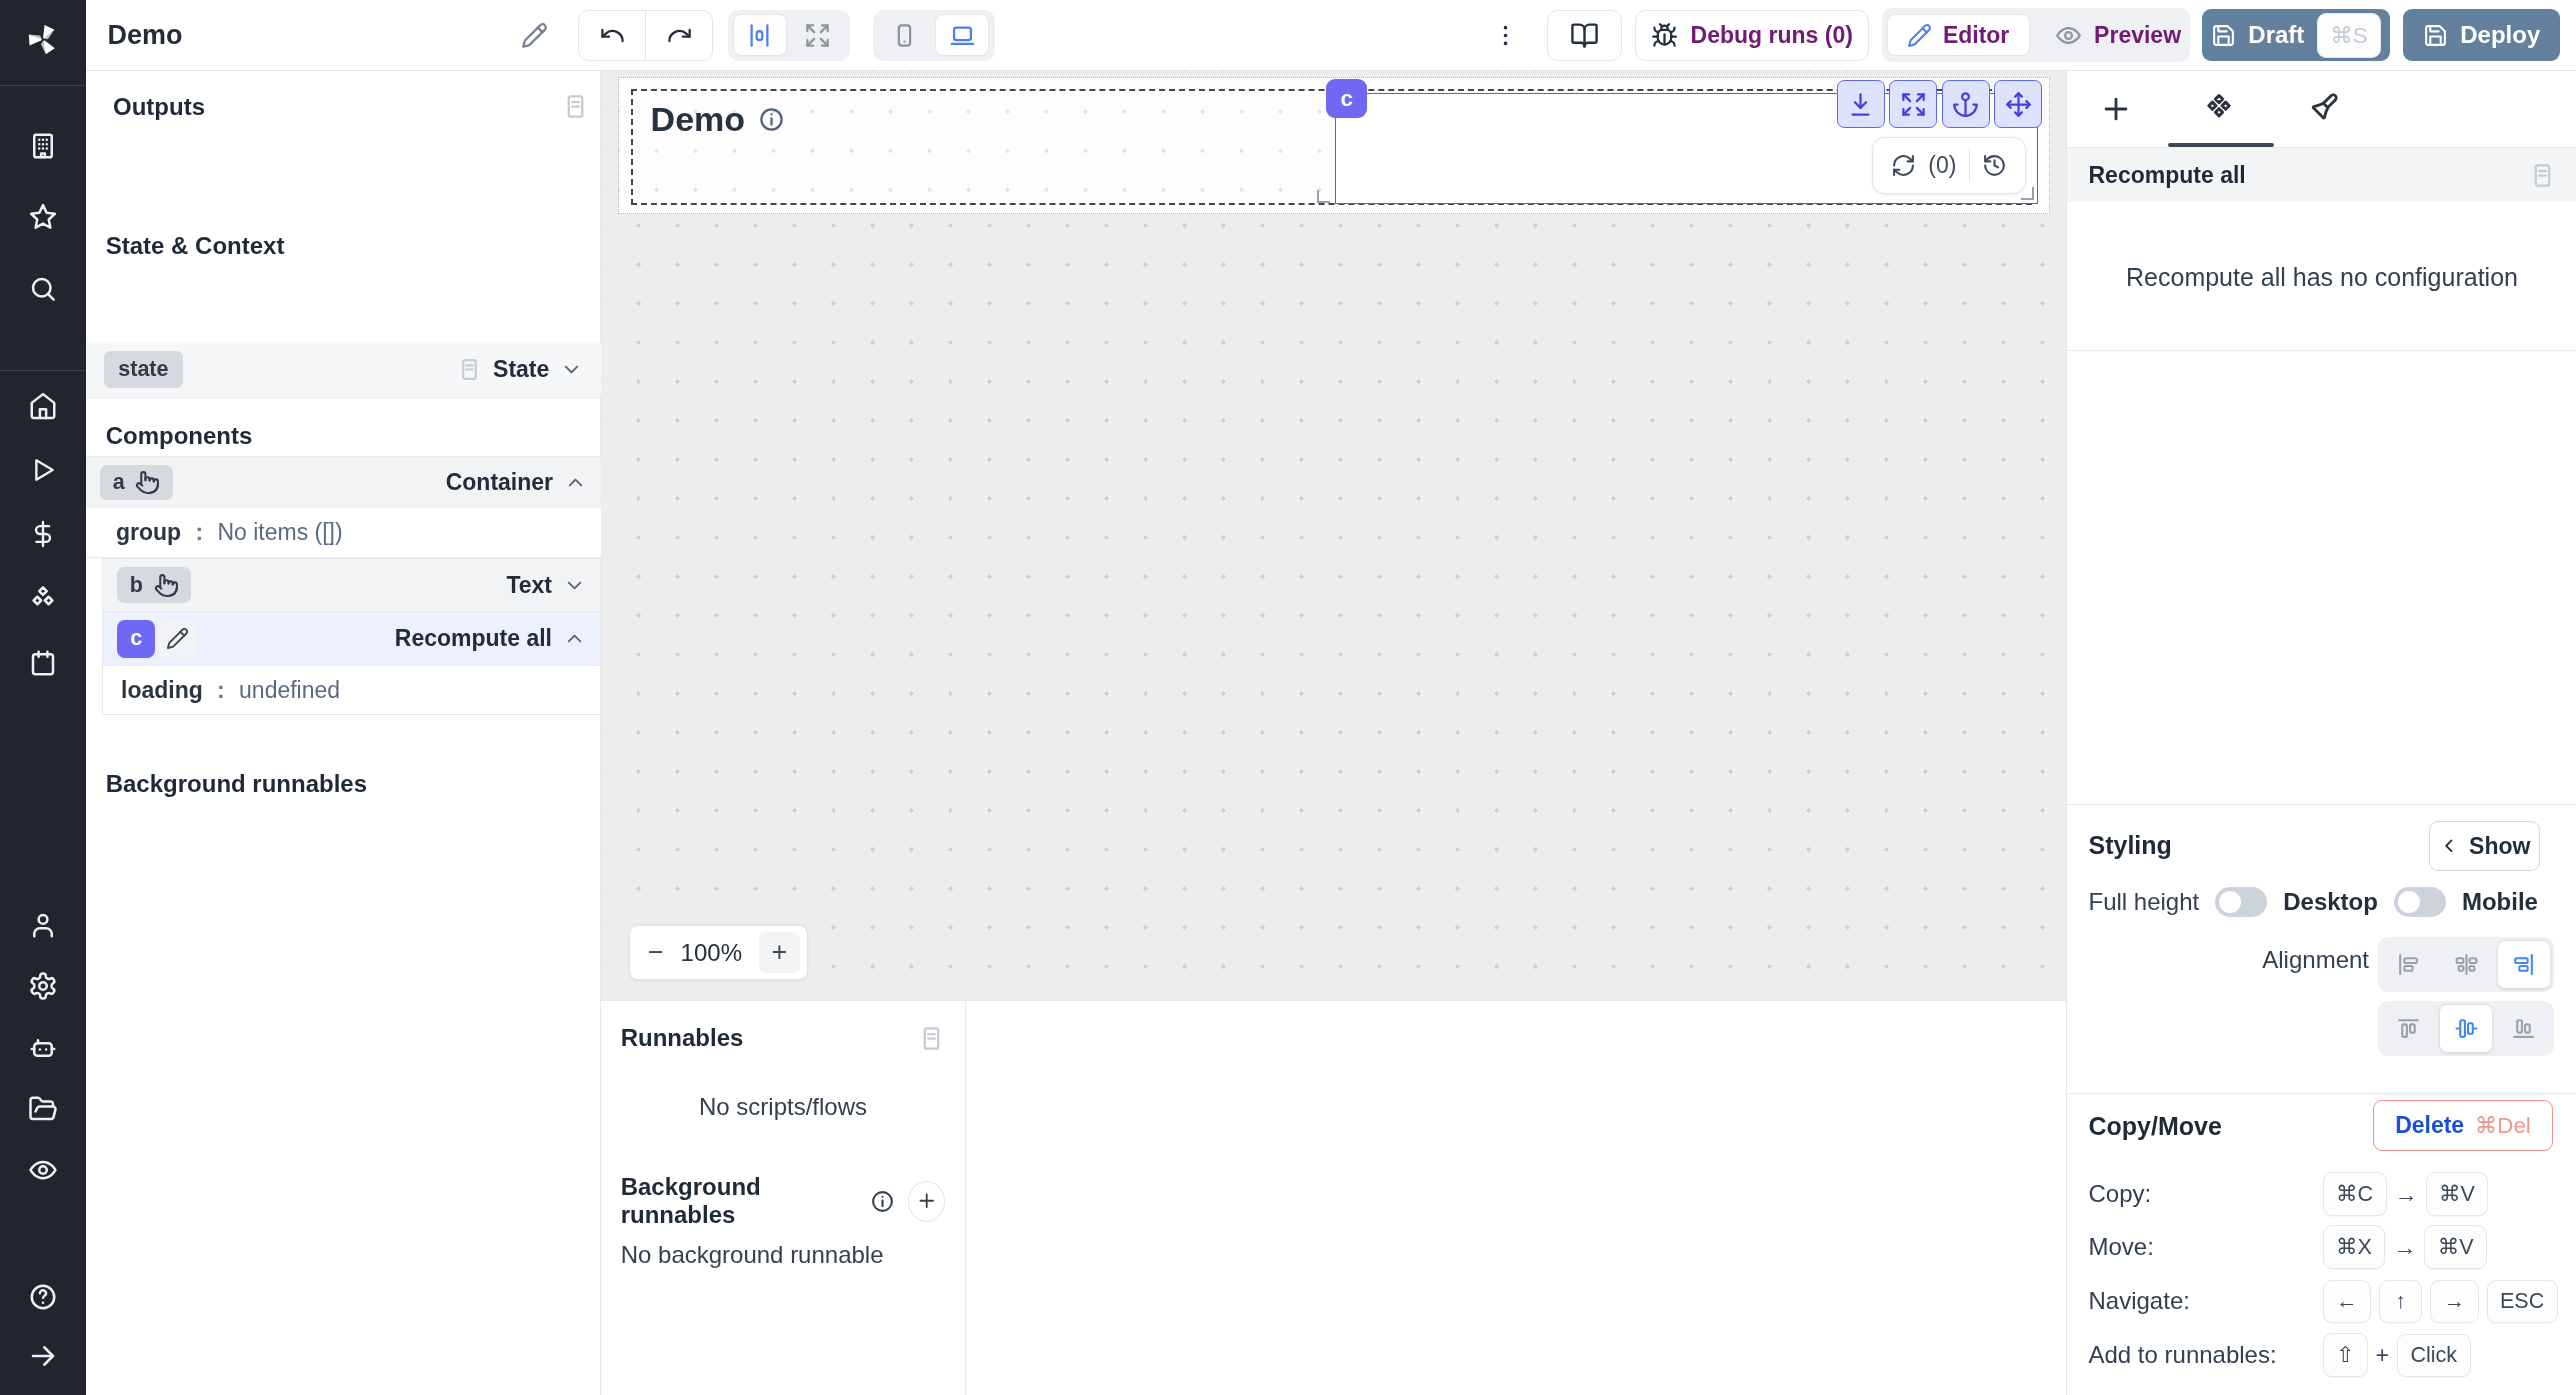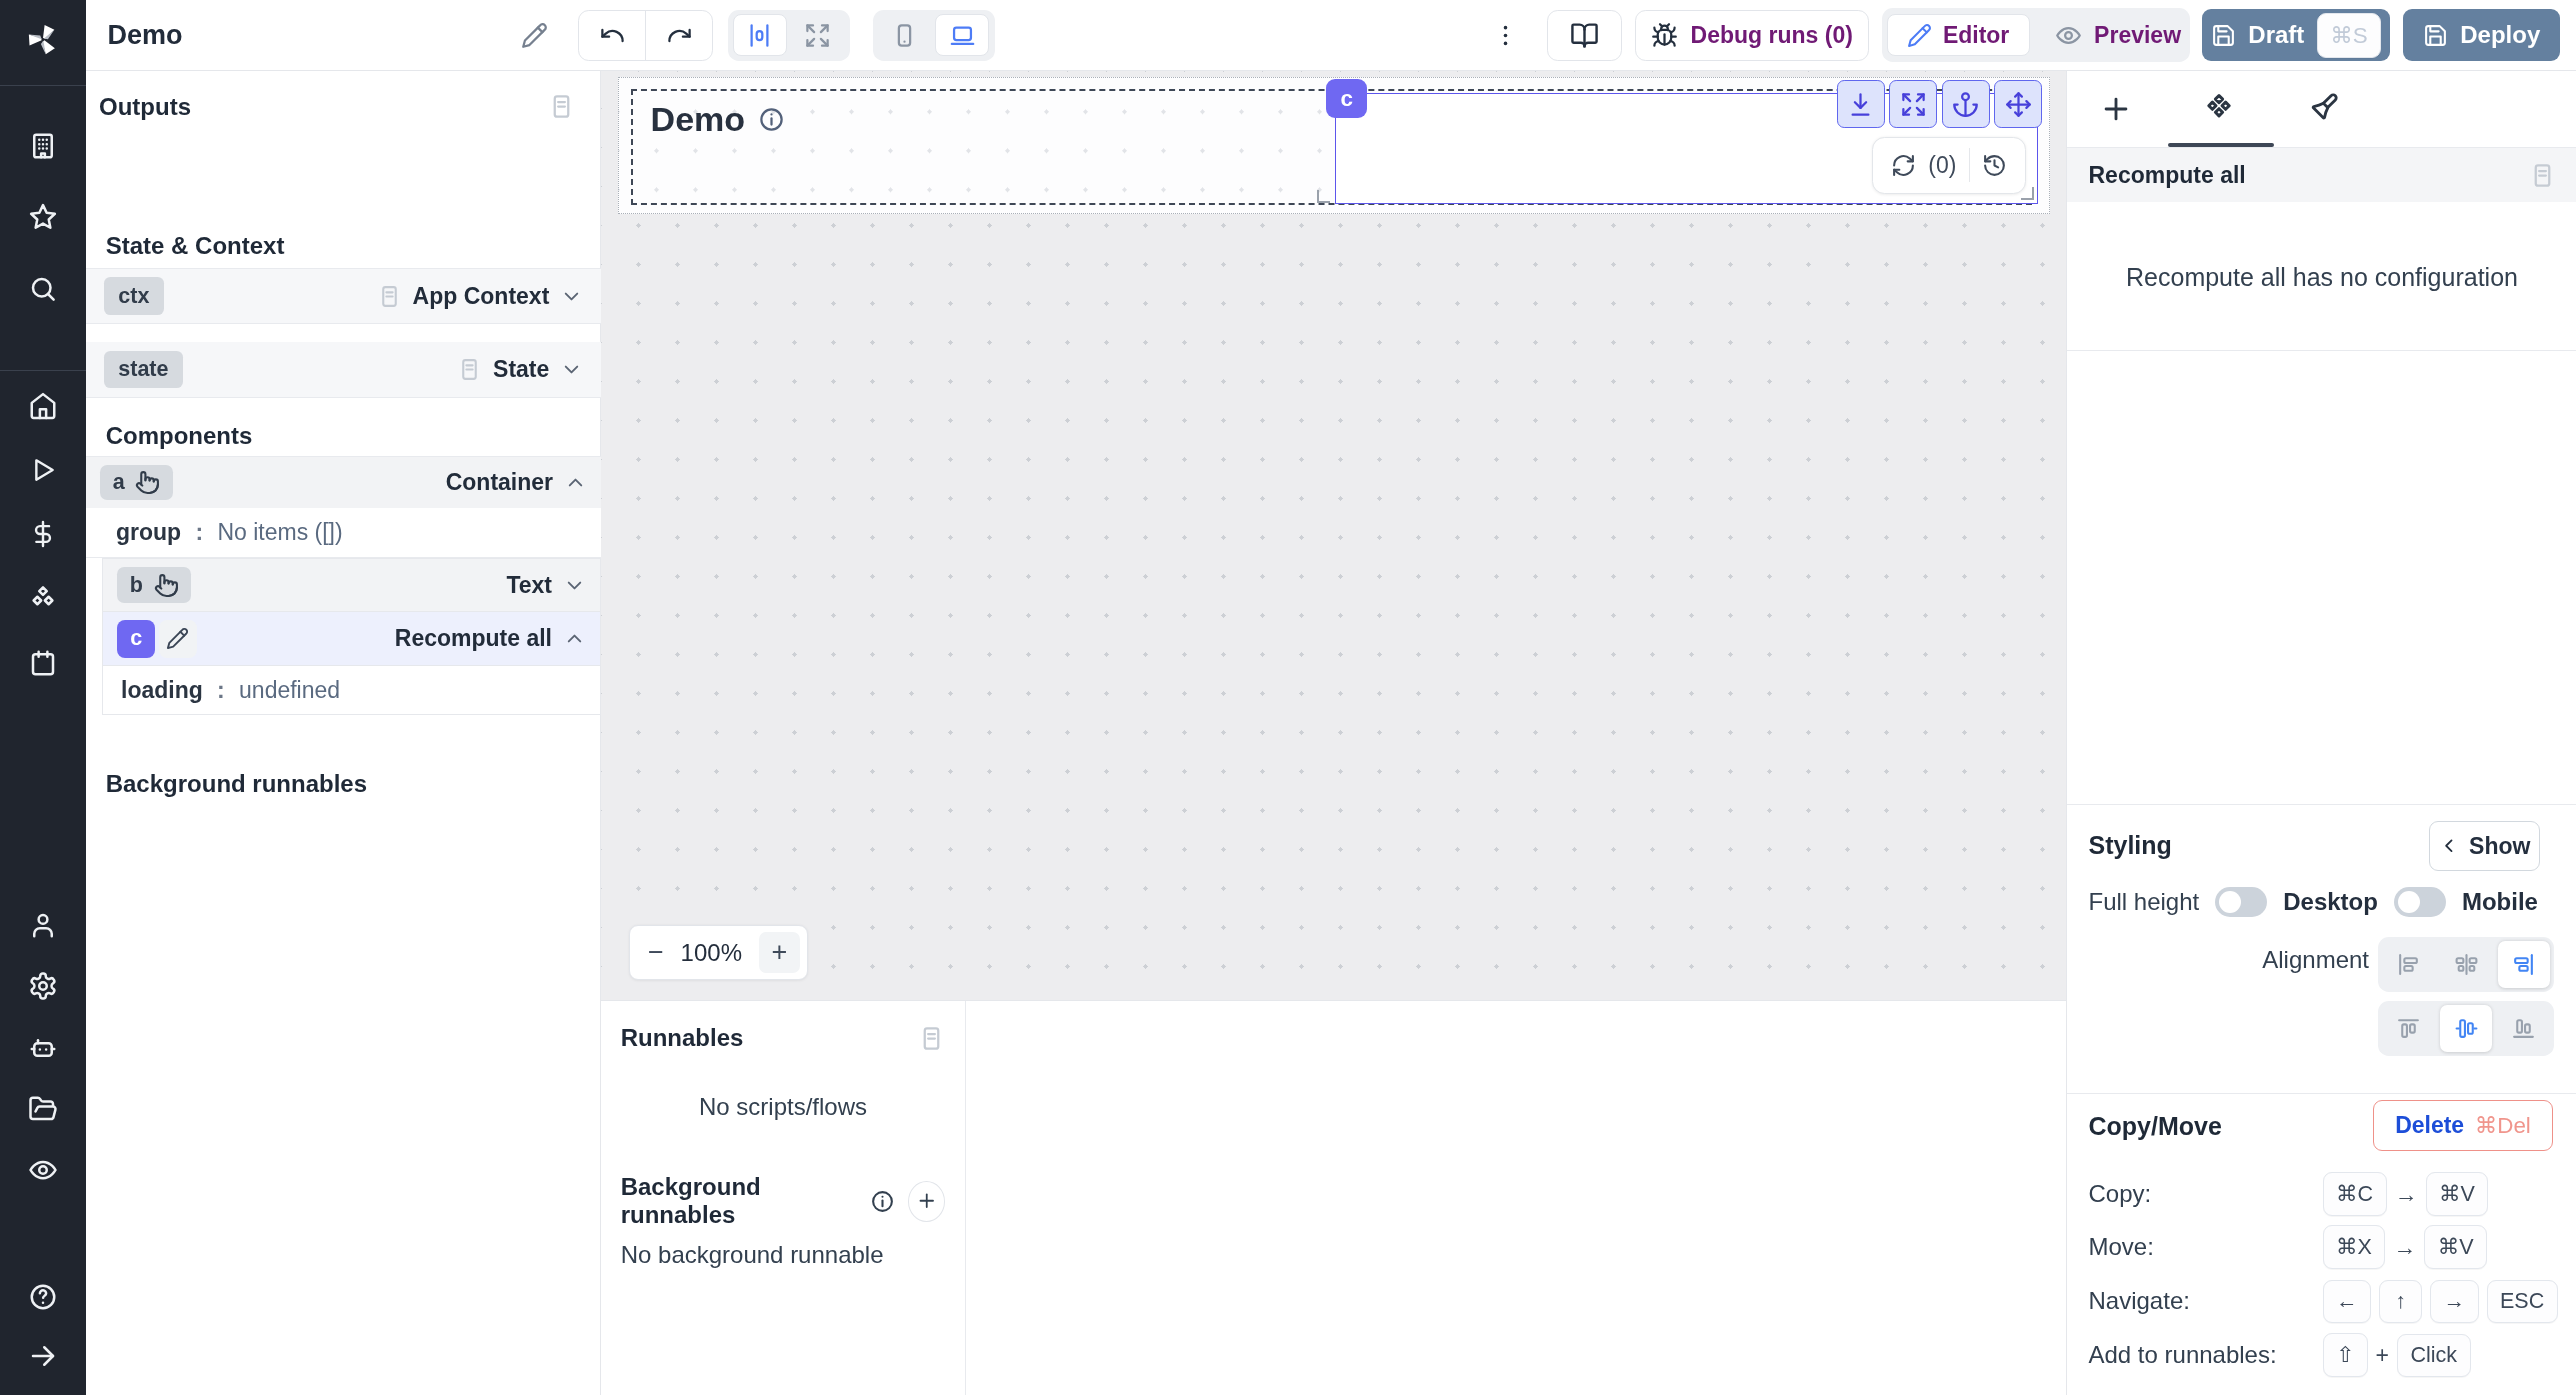--- a/index.html
+++ b/index.html
@@ -353,50 +353,32 @@
     <svg class="ic" width="25" height="25" viewBox="0 0 24 24">
         <path d="M19 21H5a2 2 0 0 1-2-2V5a2 2 0 0 1 2-2h11l5 5v11a2 2 0 0 1-2 2z"></path>
         <polyline points="17 21 17 13 7 13 7 21"></polyline>
         <polyline points="7 3 7 8 15 8"></polyline>
       </svg>
     <span class="lab">Deploy</span>
   </div>
 </div>
 
 <div id="left-panel">
-  <div class="abs" style="left:13px; top:21.5px; width:476px; display:flex; align-items:center;">
+  <div class="abs" style="left:27px; top:21.5px; width:476px; display:flex; align-items:center;">
     <span class="lp-h">Outputs</span>
     <span class="doc-ic" style="margin-left:auto;">
       <svg class="ic" width="27" height="27" viewBox="0 0 24 24">
           <rect x="6" y="3" width="12" height="18" rx="2"></rect>
           <line x1="9" y1="8" x2="15" y2="8"></line>
           <line x1="9" y1="12" x2="15" y2="12"></line>
         </svg>
     </span>
   </div>
   <span class="lp-h abs" style="left:19.7px; top:161px;">State &amp; Context</span>
 
-  <div class="lp-row" style="top:197px; height:56px;">
-    <span class="badge">ctx</span>
-    <span class="row-right">
-      <span class="doc-ic">
-          <svg class="ic" width="25" height="25" viewBox="0 0 24 24">
-            <rect x="6" y="3" width="12" height="18" rx="2"></rect>
-            <line x1="9" y1="8" x2="15" y2="8"></line>
-            <line x1="9" y1="12" x2="15" y2="12"></line>
-          </svg>
-        </span>
-      <span class="type-lab">App Context</span>
-      <span class="chev">
-          <svg class="ic" width="23" height="23" viewBox="0 0 24 24">
-            <polyline points="6 9 12 15 18 9"></polyline>
-          </svg>
-        </span>
-    </span>
-  </div>
   <div class="lp-row" style="top:271px; height:56px; border-top:none;">
     <span class="badge">state</span>
     <span class="row-right">
       <span class="doc-ic">
           <svg class="ic" width="25" height="25" viewBox="0 0 24 24">
             <rect x="6" y="3" width="12" height="18" rx="2"></rect>
             <line x1="9" y1="8" x2="15" y2="8"></line>
             <line x1="9" y1="12" x2="15" y2="12"></line>
           </svg>
         </span>

